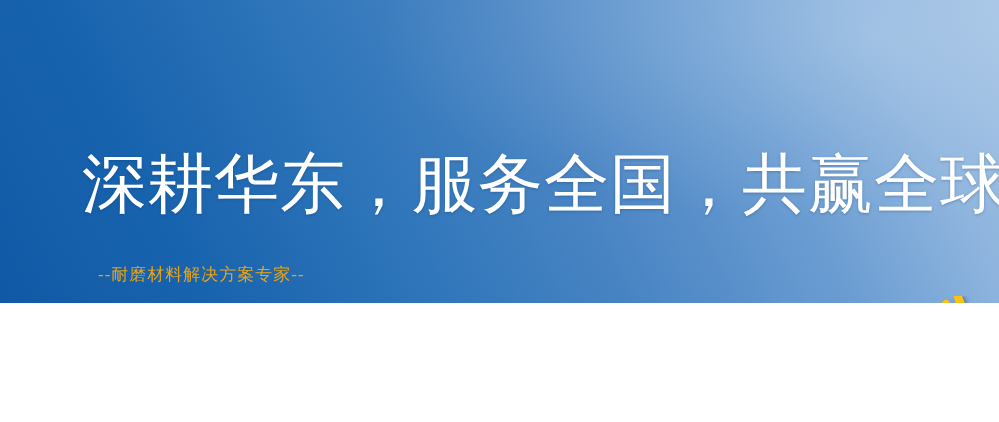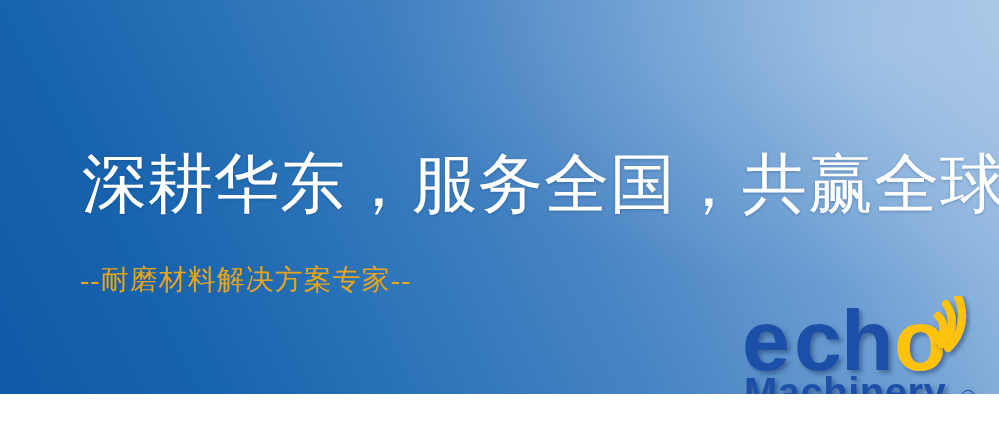--- a/index.html
+++ b/index.html
@@ -7,21 +7,21 @@
     padding: 0;
     background: #ffffff;
   }
   body {
     font-family: "Liberation Sans", sans-serif;
   }
 
   .banner {
     position: relative;
     width: 999px;
-    height: 394px;
+    height: 303px;
     overflow: hidden;
     
     background:
       linear-gradient(63deg,
         #1059a6 0%,
         #1863ae 18%,
         #2f76ba 38%,
         #4a85c4 56%,
         #6b9dd2 74%,
         #8fb5de 88%,
@@ -50,24 +50,24 @@
     line-height: 1;
     color: #ffffff;
     letter-spacing: 1px;
     white-space: nowrap;
     text-shadow: 0 1px 3px rgba(10,50,100,0.30);
     z-index: 2;
   }
 
   .subtitle {
     position: absolute;
-    left: 80px;
+    left: 98px;
     top: 266px;
     font-family: "Liberation Serif", "DejaVu Serif", serif;
-    font-size: 28px;
+    font-size: 17px;
     line-height: 1;
     color: #e9a417;
     letter-spacing: 1px;
     white-space: nowrap;
     z-index: 2;
   }
 
   
   .logo {
     position: absolute;

